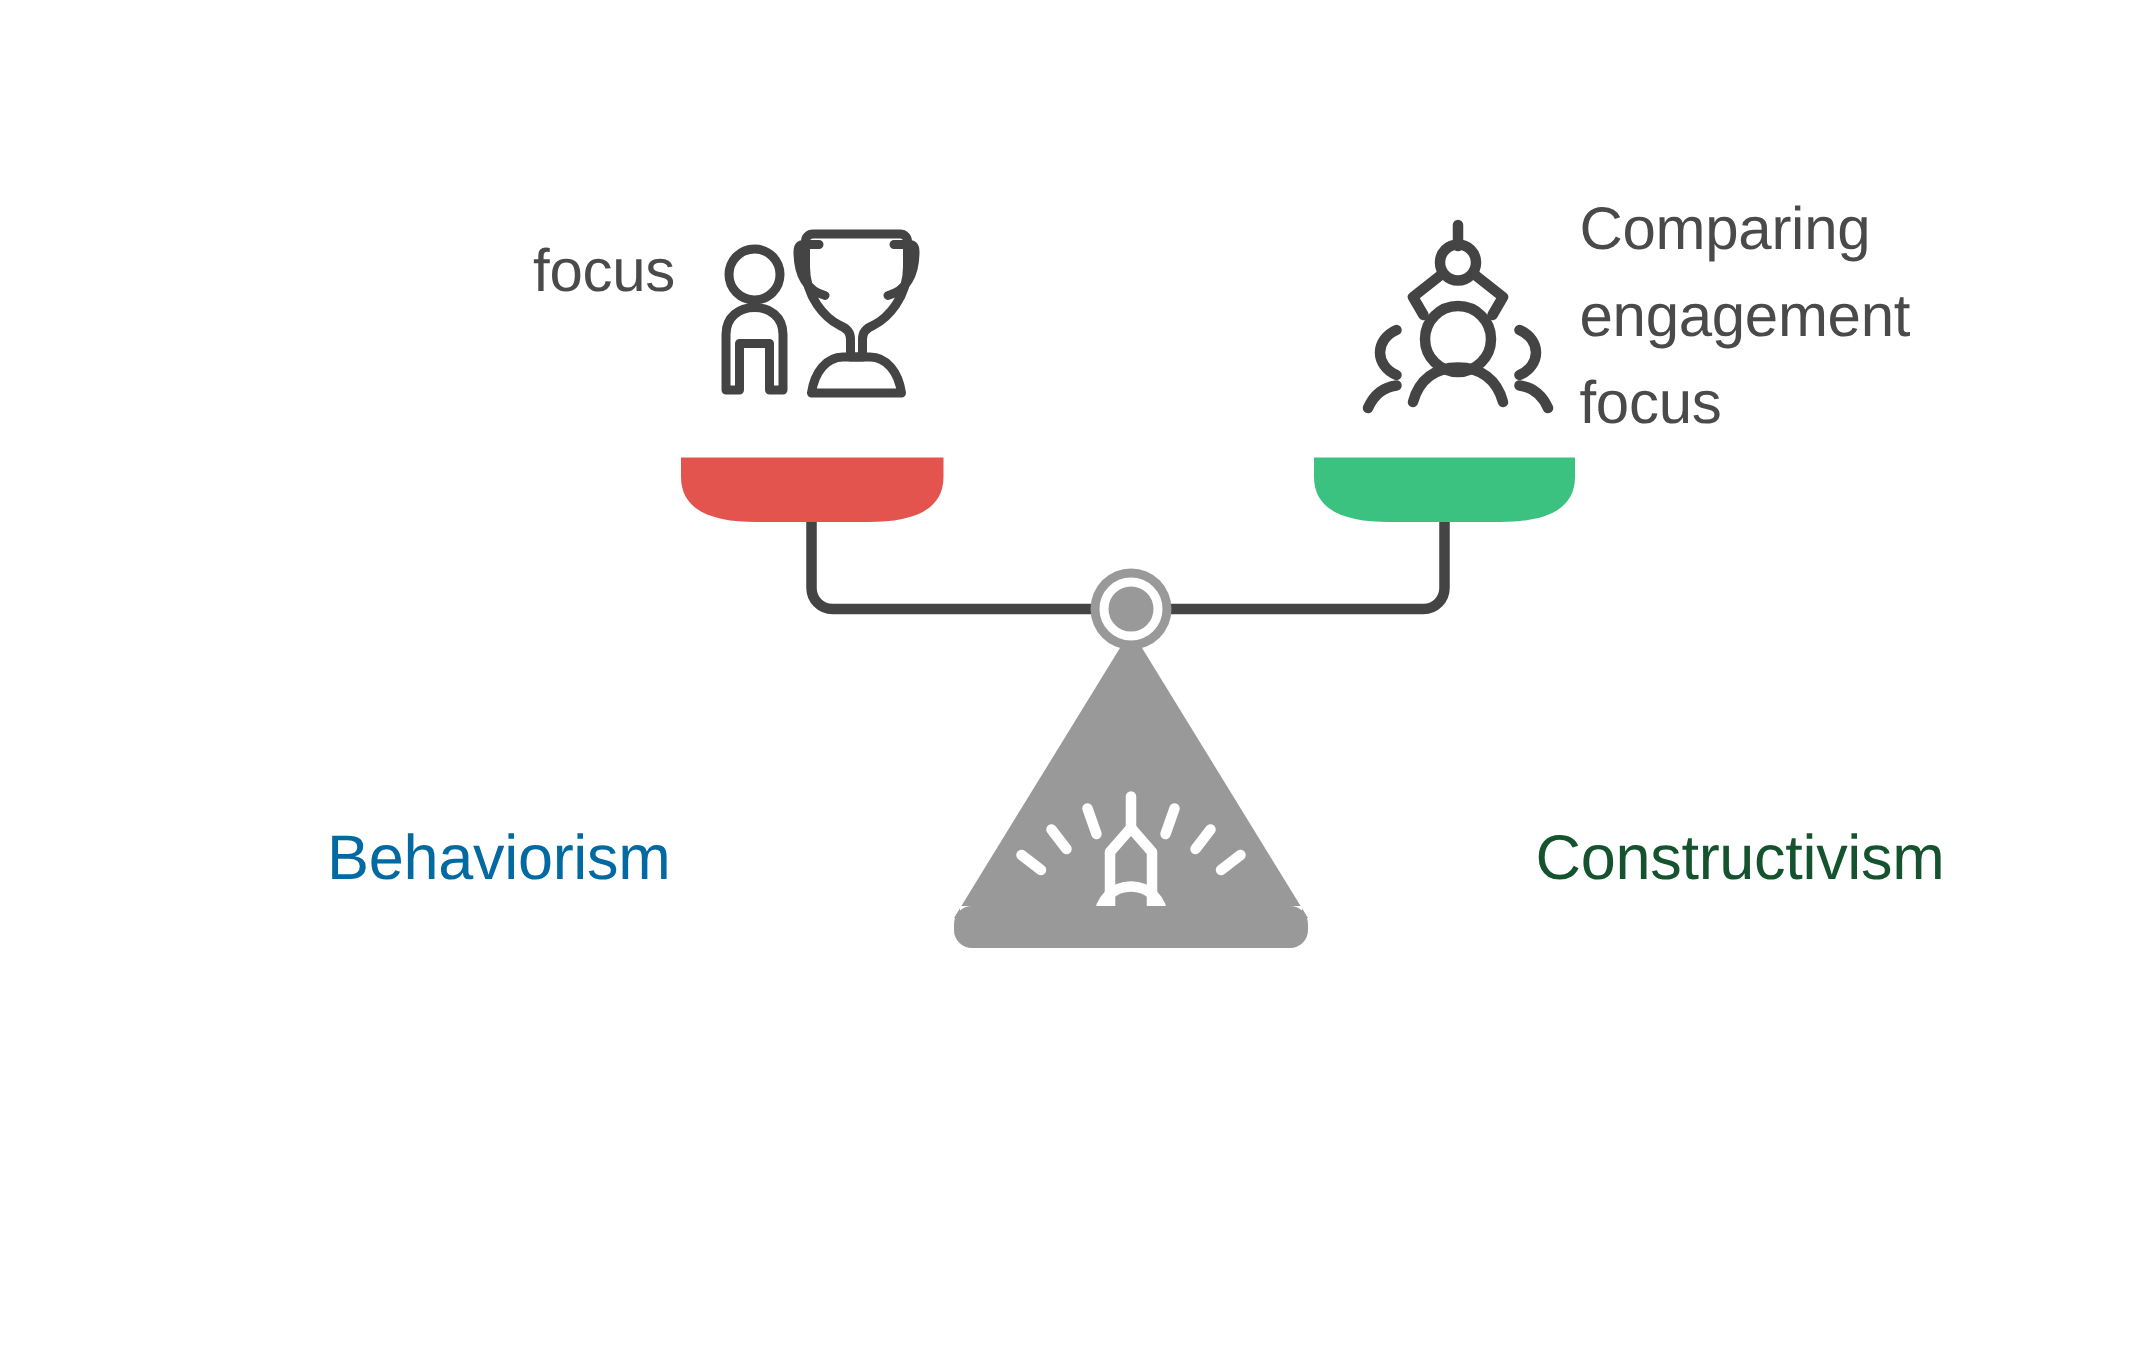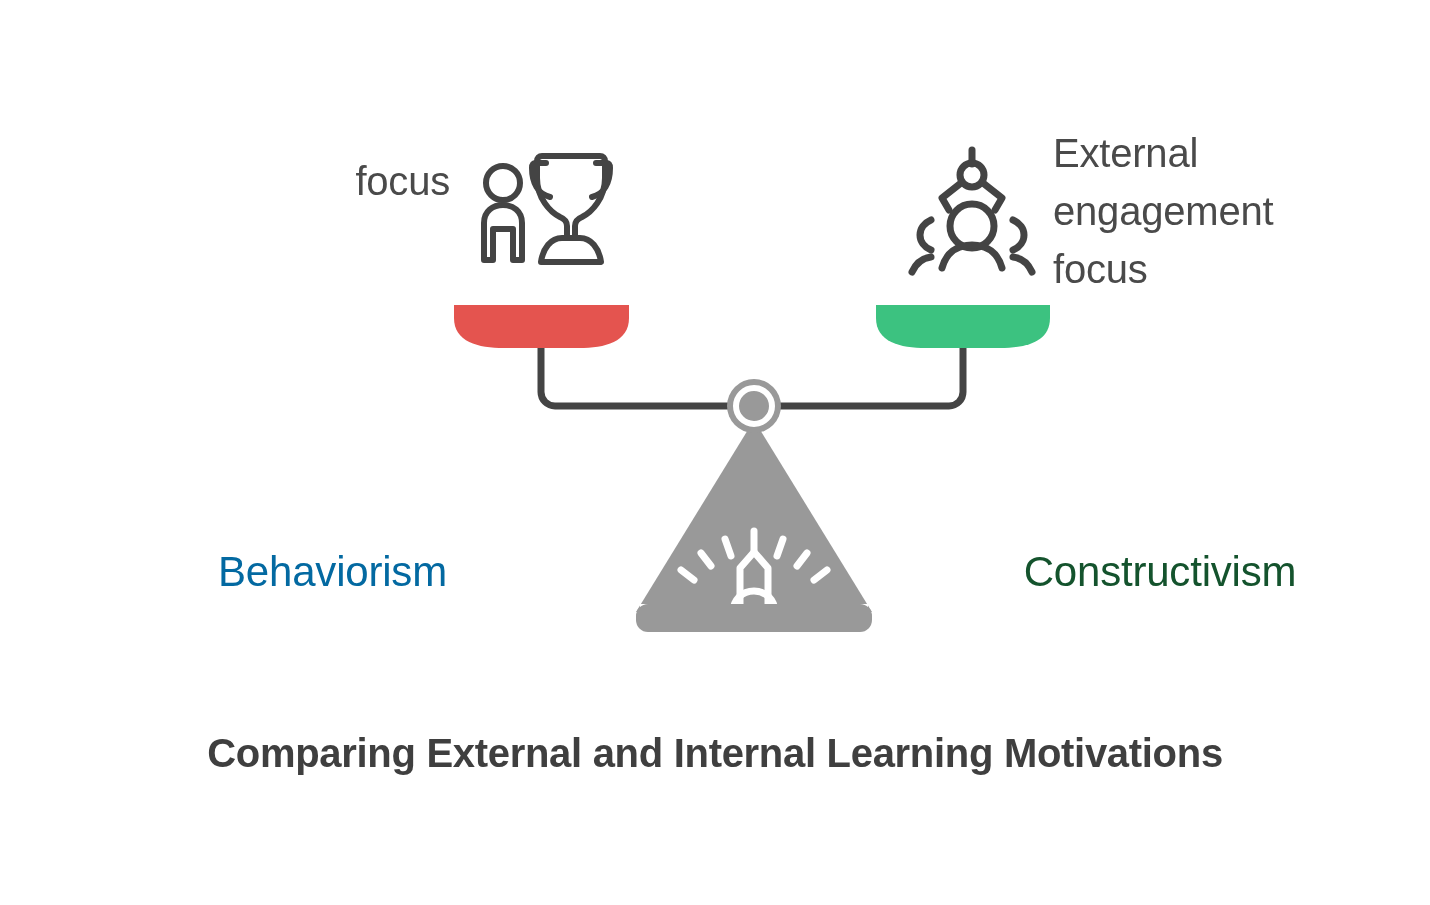--- a/index.html
+++ b/index.html
@@ -118,21 +118,21 @@
 </head>
 <body>
 
 <div class="stage">
 
   <div class="label-left-top">
     <div>focus</div>
   </div>
 
   <div class="label-right-top">
-    <div>External</div>
+    <div>Comparing</div>
     <div>engagement</div>
     <div>focus</div>
   </div>
 
   <div class="icon-trophy">
     <svg viewBox="0 0 152 128" width="152" height="128" xmlns="http://www.w3.org/2000/svg">
       <g fill="none" stroke="#444444" stroke-width="6" stroke-linecap="round" stroke-linejoin="round">
 
         <circle cx="31" cy="33" r="17"></circle>
 
@@ -213,15 +213,14 @@
 
     <rect x="636" y="604" width="236" height="28" rx="12" ry="12" fill="#999999"></rect>
 
     <circle cx="754" cy="406" r="27" fill="#999999"></circle>
     <circle cx="754" cy="406" r="18" fill="none" stroke="#ffffff" stroke-width="6"></circle>
   </svg>
 
   <div class="label-bottom-left">Behaviorism</div>
   <div class="label-bottom-right">Constructivism</div>
 
-  <div class="caption">Comparing External and Internal Learning Motivations</div>
 
 </div>
 
 </body></html>

